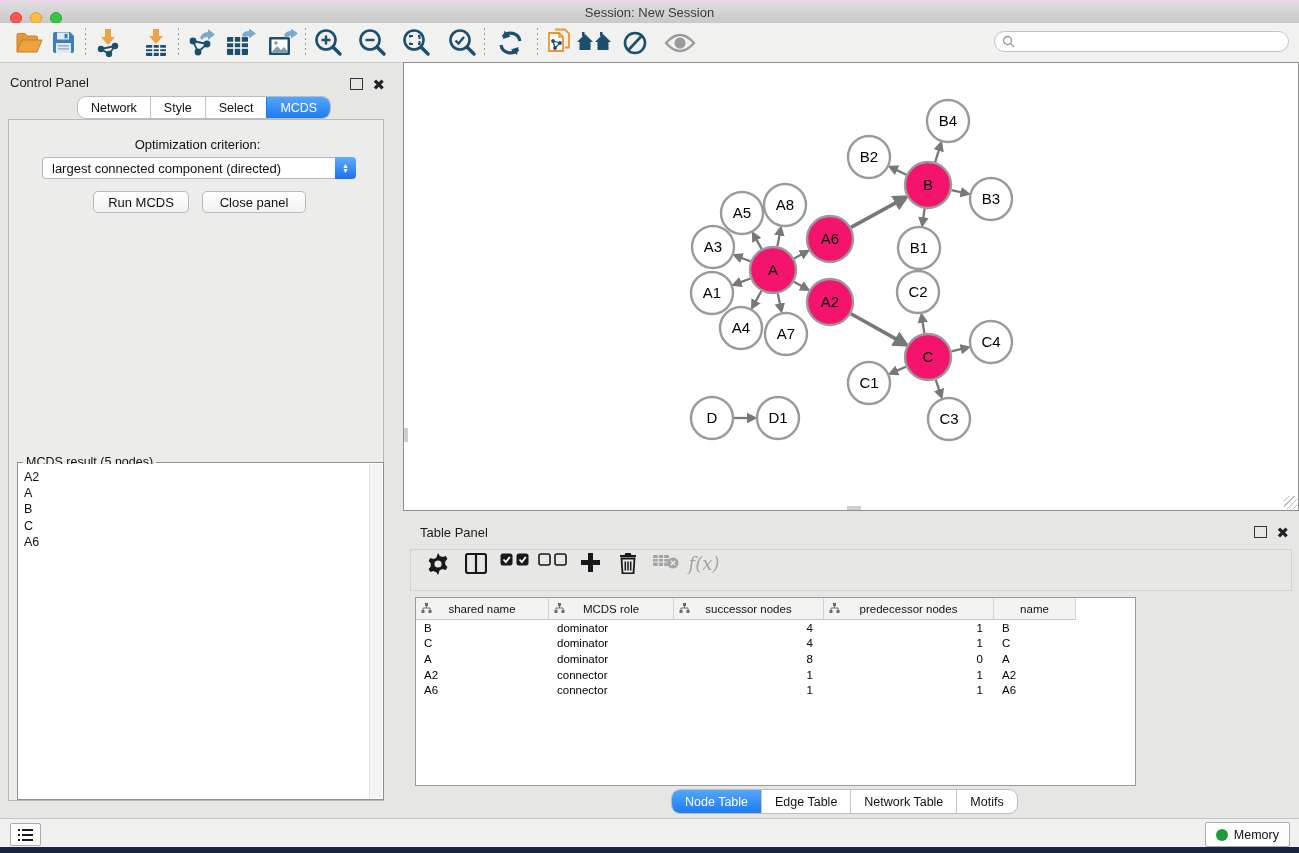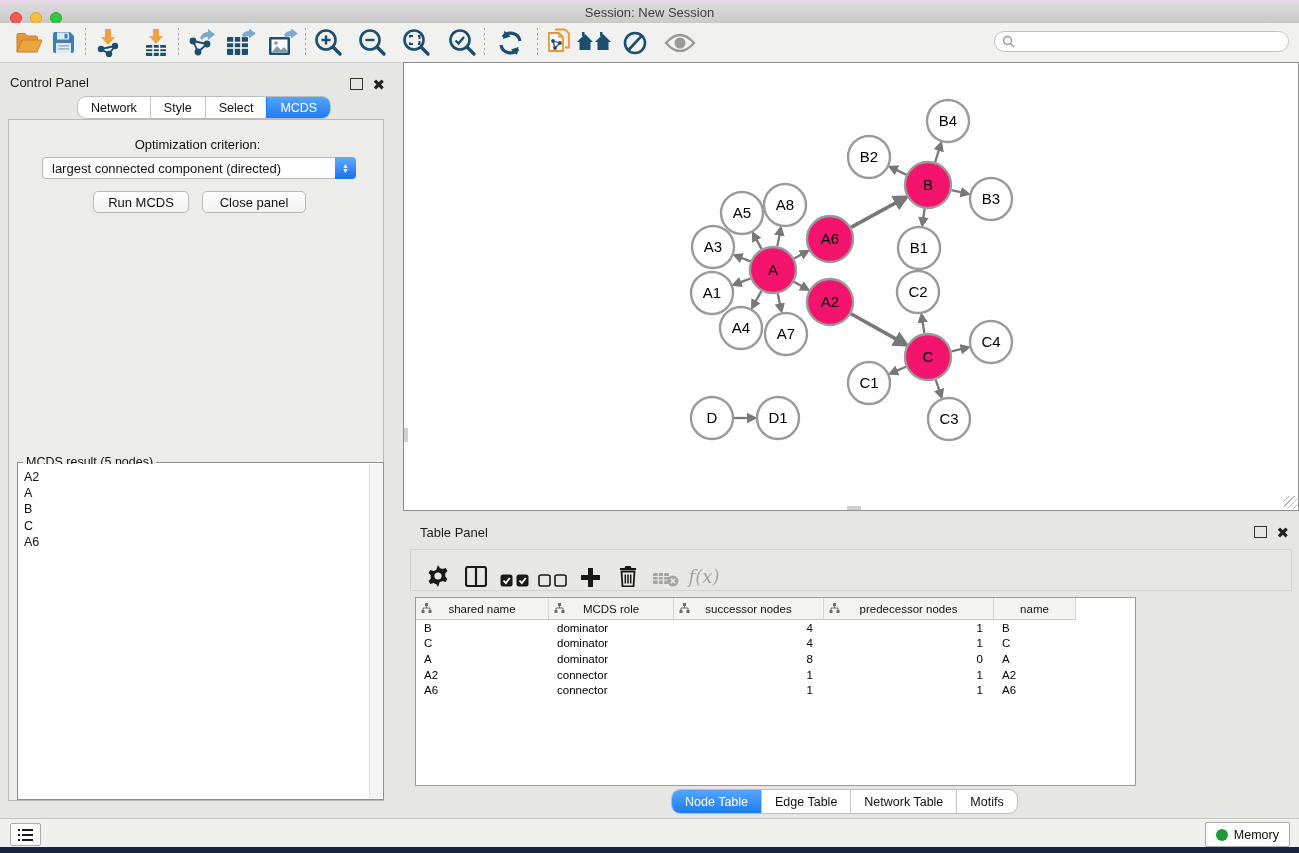--- a/index.html
+++ b/index.html
@@ -81,21 +81,21 @@
   #net-grip{position:absolute;right:1px;bottom:1px;width:13px;height:13px;
     background:repeating-linear-gradient(135deg,transparent 0 3px,#b9b9b9 3px 4px);}
   .edge-stub-left{position:absolute;left:0;top:365px;width:4px;height:14px;background:#cfcfcf;}
   .edge-stub-bottom{position:absolute;left:443px;bottom:0;width:14px;height:4px;background:#cfcfcf;}
 
   
   #table-panel{left:403px;top:518px;width:896px;height:300px;}
   #tp-header{height:28px;display:flex;align-items:center;padding:0 10px 0 17px;}
   #tp-toolbar{position:absolute;left:7px;top:31px;right:7px;height:42px;background:#e7e7e5;
     border:1px solid #d2d2d0;display:flex;align-items:center;padding-left:8px;box-sizing:border-box;}
-  .tp-icon{display:inline-flex;align-items:flex-end;justify-content:center;width:38px;height:34px;flex:0 0 auto;}
+  .tp-icon{display:inline-flex;align-items:flex-start;justify-content:center;width:38px;height:34px;flex:0 0 auto;}
   #node-table{position:absolute;left:12px;top:79px;width:721px;height:189px;background:#fff;
     border:1px solid #9a9a9a;box-sizing:border-box;overflow:hidden;}
   #nt-header{display:flex;height:21px;background:#f3f3f1;border-bottom:1px solid #c9c9c9;width:660px;}
   .nt-col{position:relative;display:flex;align-items:center;justify-content:center;
     font-size:11.5px;color:#111;border-right:1px solid #d4d4d4;box-sizing:border-box;gap:5px;}
   .nt-col .hicon{position:absolute;left:5px;top:5px;}
   .nt-row{display:flex;height:15.6px;align-items:center;font-size:11.5px;color:#000;}
   .nt-cell{box-sizing:border-box;padding:0 11px 0 8px;white-space:nowrap;}
   .nt-cell.num{text-align:right;}
   #tp-tabs{left:268px;top:271px;height:23px;}

